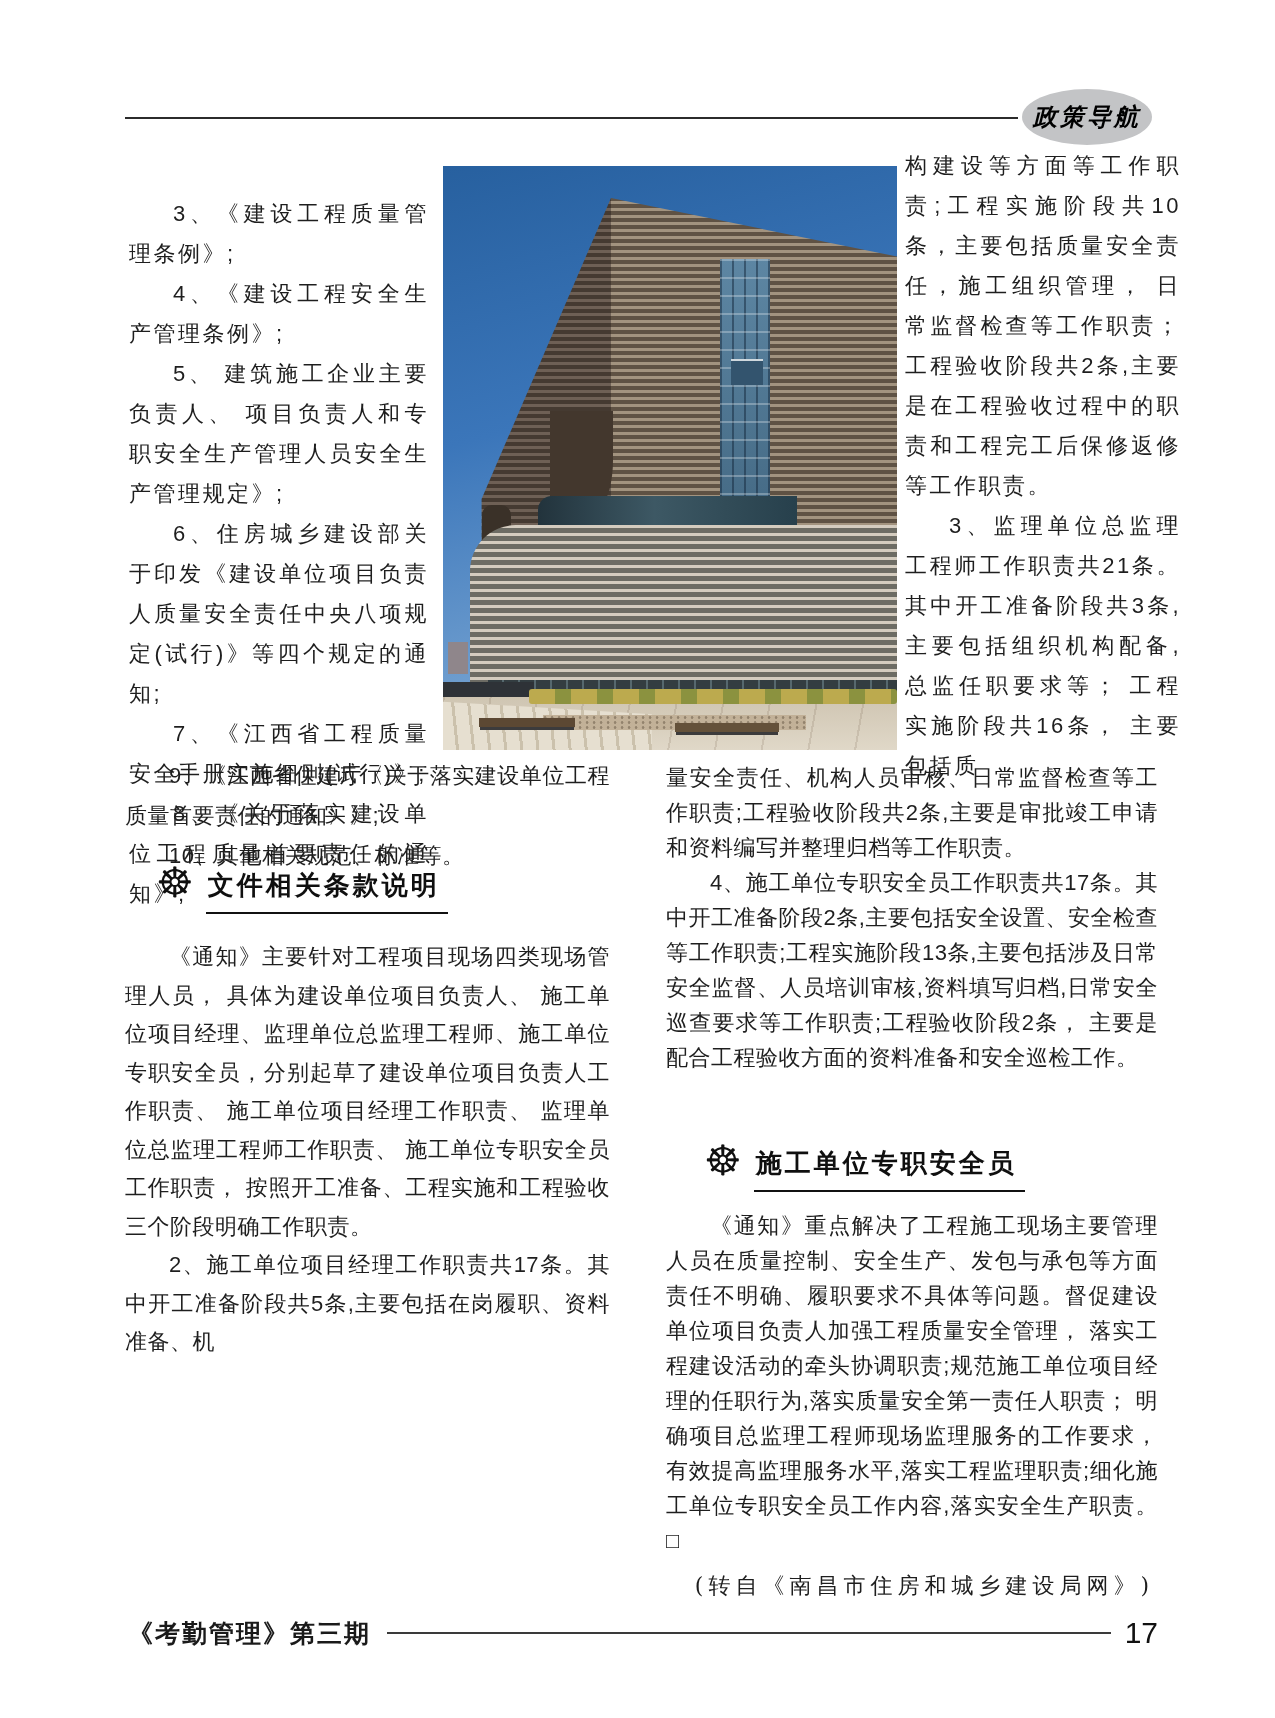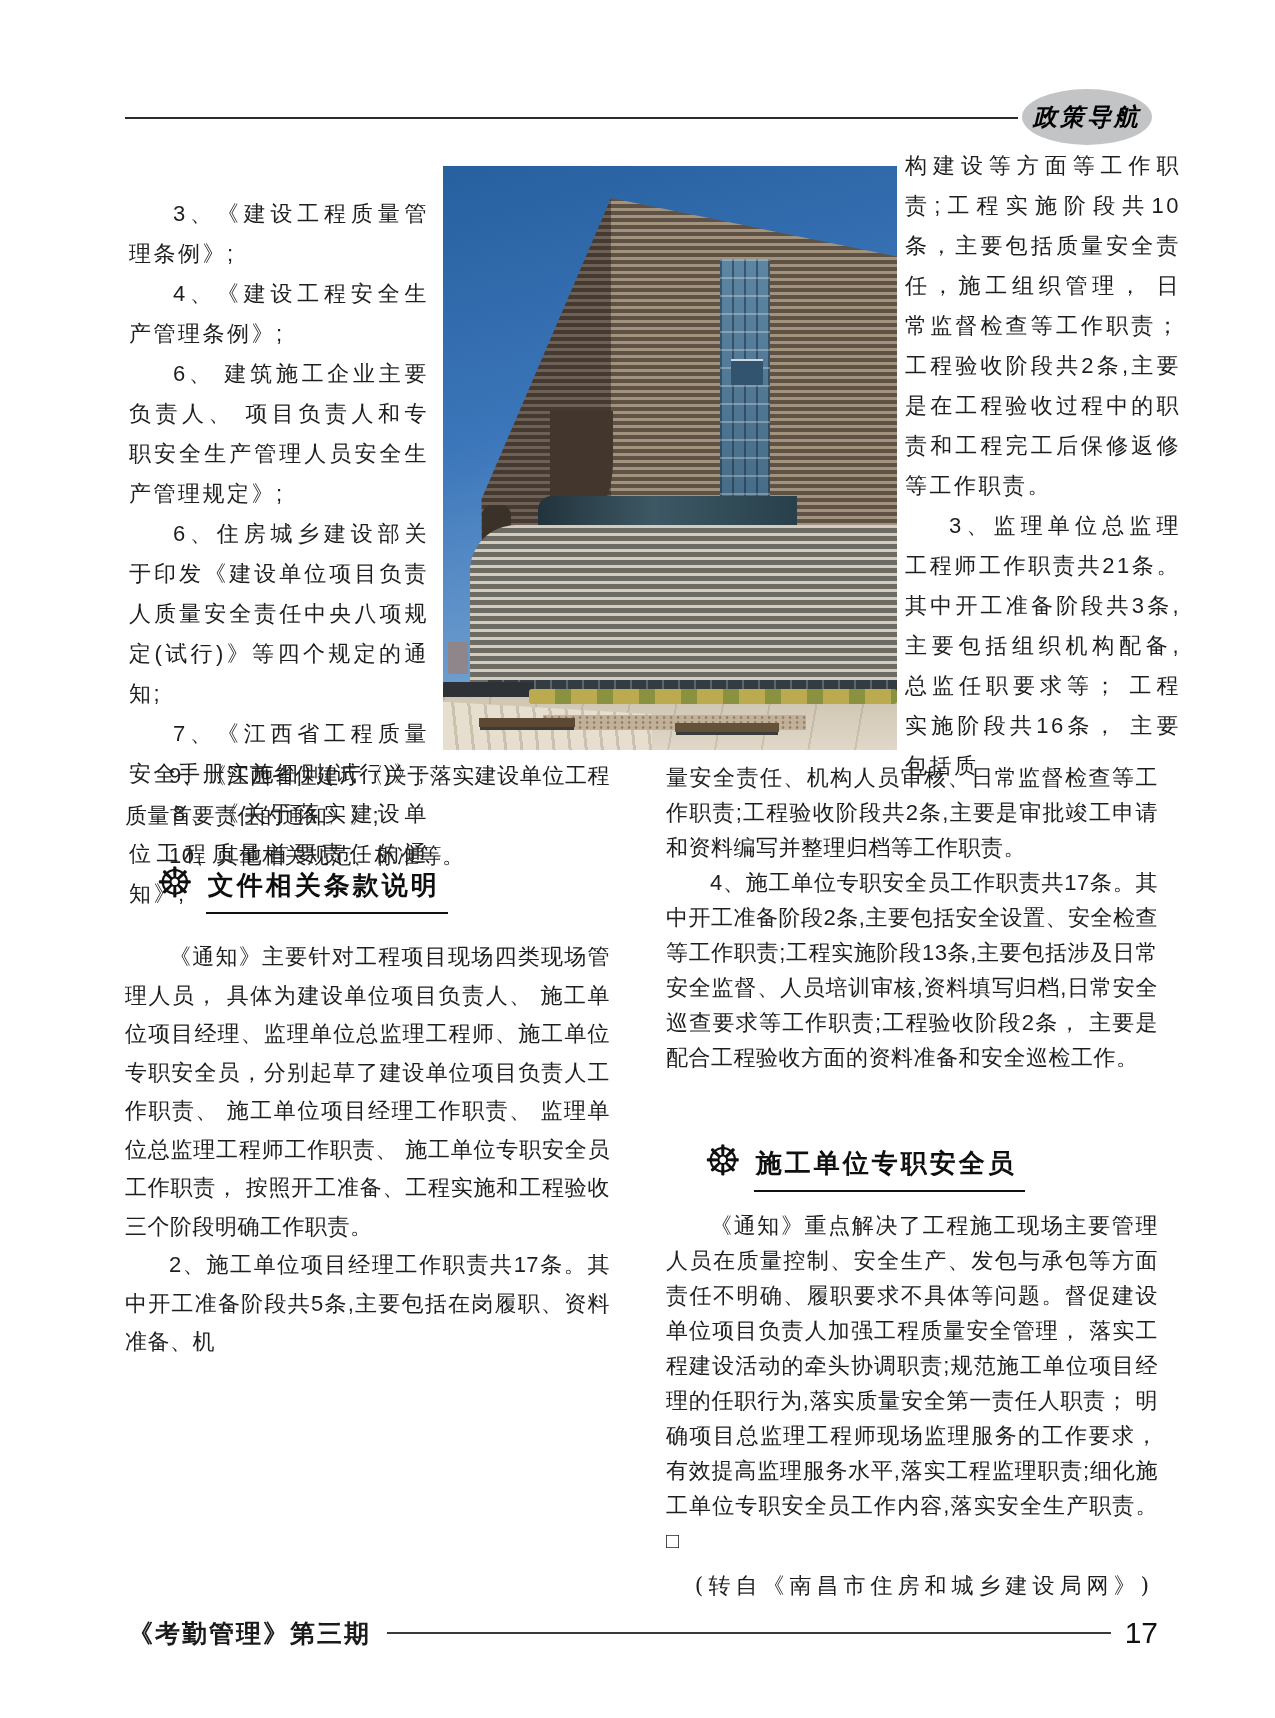--- a/index.html
+++ b/index.html
@@ -111,21 +111,21 @@
     <div class="wall-dark"></div>
     <div class="hedge"></div>
     <div class="gravel"></div>
     <div class="bench-a"></div>
     <div class="bench-b"></div>
   </div>
 
   <div class="col narrow items" style="left:129px;top:146px;width:300px;margin-top:48px;">
     <p>3、《建设工程质量管理条例》;</p>
     <p>4、《建设工程安全生产管理条例》;</p>
-    <p>6、 建筑施工企业主要负责人、 项目负责人和专职安全生产管理人员安全生产管理规定》;</p>
+    <p>5、 建筑施工企业主要负责人、 项目负责人和专职安全生产管理人员安全生产管理规定》;</p>
     <p>6、住房城乡建设部关于印发《建设单位项目负责人质量安全责任中央八项规定(试行)》等四个规定的通知;</p>
     <p>7、《江西省工程质量安全手册实施细则(试行)》;</p>
     <p>8、《关于落实建设单位工程质量首要责任的通知》;</p>
   </div>
 
   <div class="col narrow" style="left:905px;top:146px;width:276px;">
     <p>构建设等方面等工作职责;工程实施阶段共10条，主要包括质量安全责任，施工组织管理， 日常监督检查等工作职责； 工程验收阶段共2条,主要是在工程验收过程中的职责和工程完工后保修返修等工作职责。</p>
     <p class="indent">3、监理单位总监理工程师工作职责共21条。其中开工准备阶段共3条,主要包括组织机构配备,总监任职要求等； 工程实施阶段共16条， 主要包括质</p>
   </div>
 

